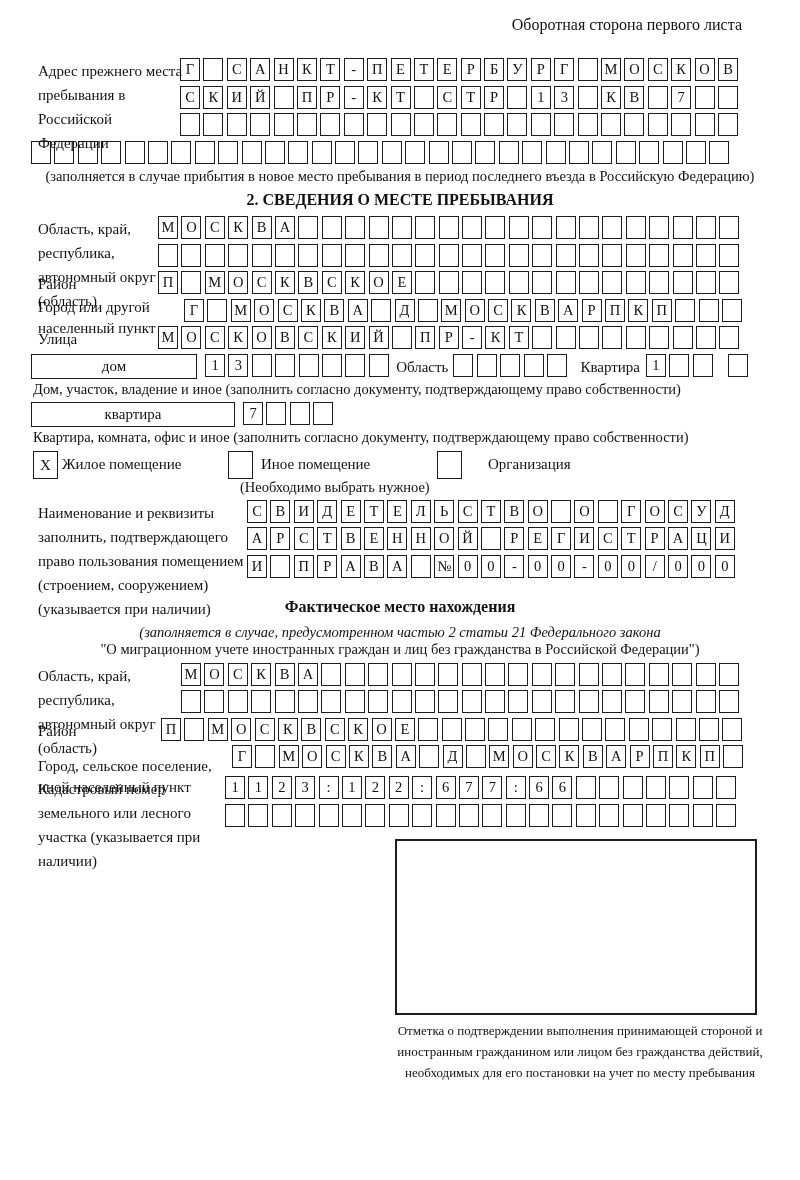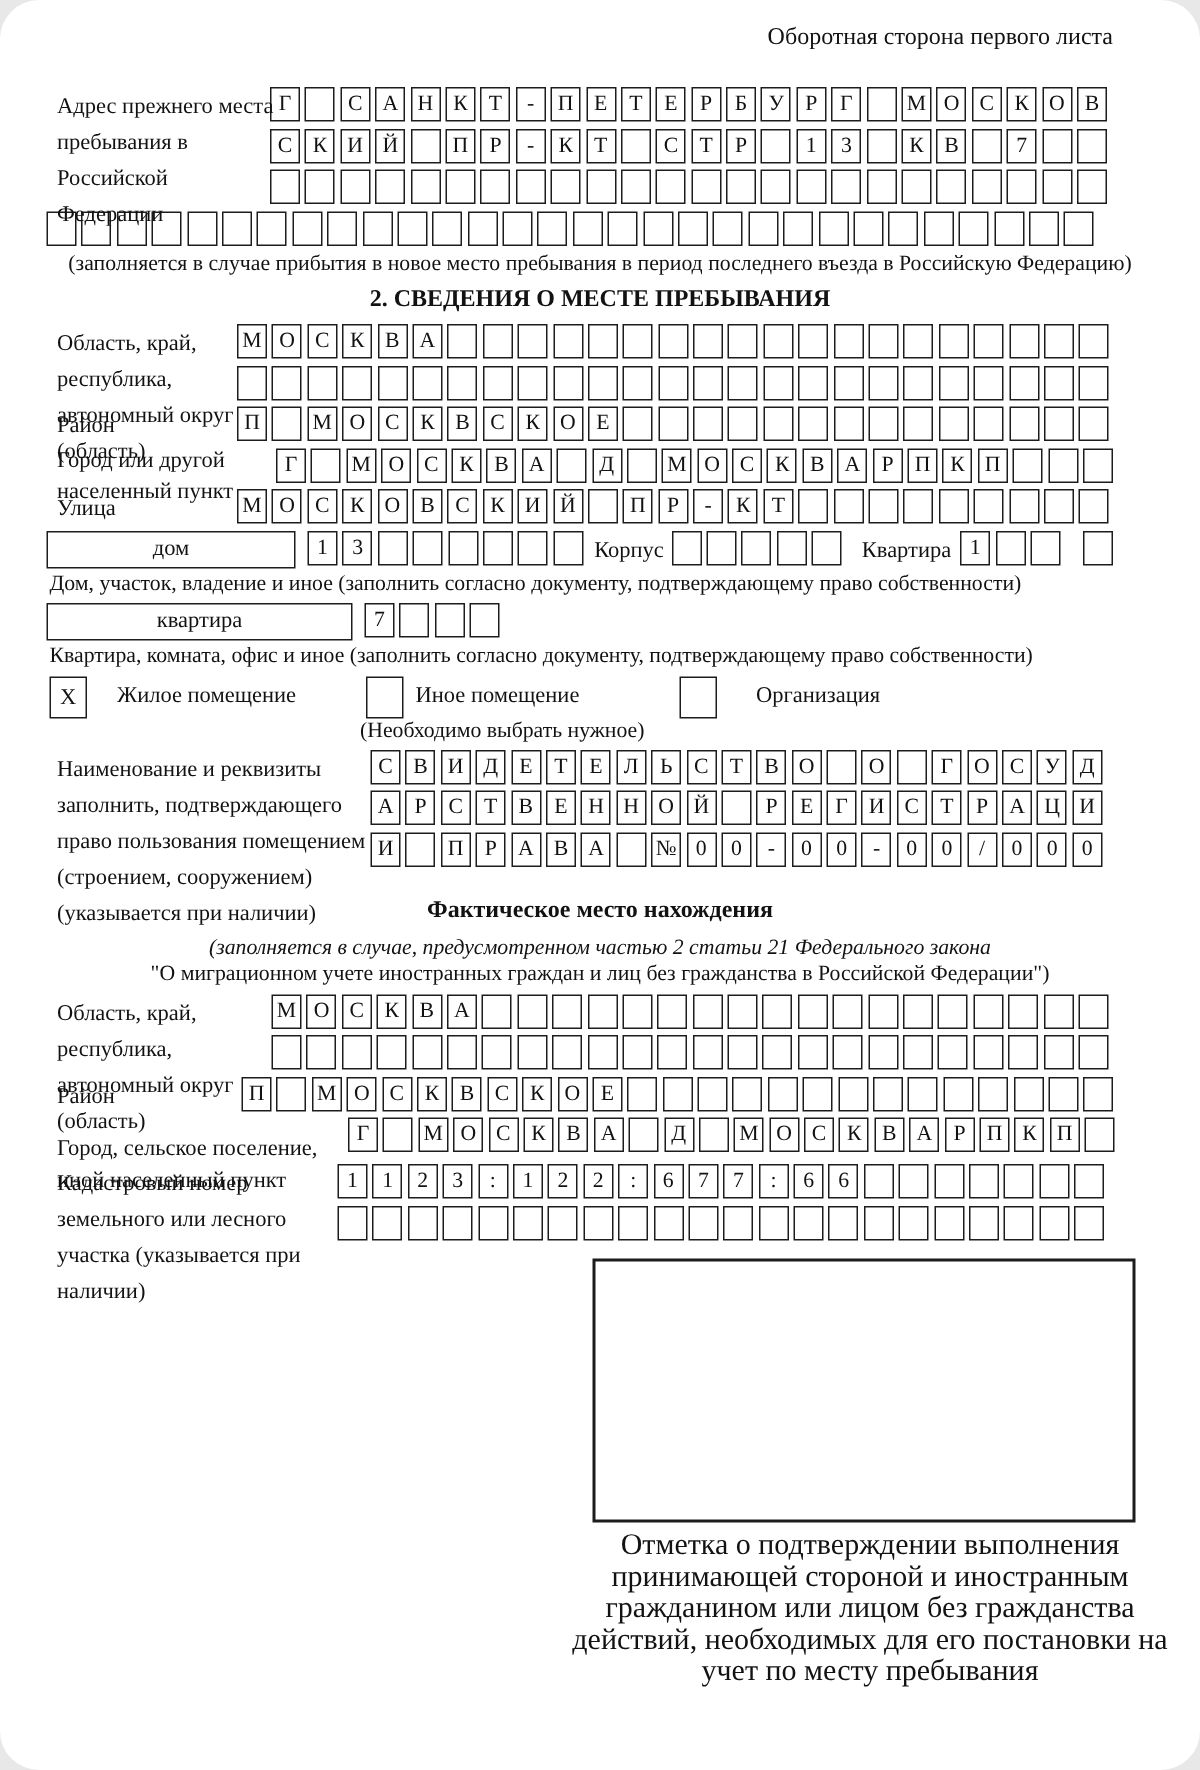--- a/index.html
+++ b/index.html
@@ -1,18 +1,18 @@
 <!DOCTYPE html>
 <html><head>
 <meta charset="utf-8">
 <style>
   html,body{margin:0;padding:0;background:#e8e8e8;}
   .sheet{width:800px;height:1180px;margin:0 auto;background:#ffffff;position:relative;
          font-family:"Liberation Serif","DejaVu Serif",serif;color:#121212;overflow:hidden;
-         box-sizing:border-box;padding-top:16px;border-radius:26px;}
+         box-sizing:border-box;padding-top:16px;}
   .header-note{font-size:16px;text-align:right;padding-right:58px;}
   .cells{display:flex;}
   .cell{flex:none;width:18px;height:21px;border:1.5px solid #1c1c1c;margin-right:3.4px;
         text-align:center;font-size:14.5px;line-height:21px;background:#fff;}
   .box-row{margin-bottom:4.5px;}
   .grp{position:relative;}
   .grp-label{position:absolute;left:38px;top:1px;font-size:15px;line-height:24px;}
   .lbl2{line-height:21px;}
   .caption{font-size:14.5px;}
   .caption-center{font-size:14.5px;text-align:center;}
@@ -304,21 +304,21 @@
     <div class="cells" style="margin-left:8px;">
         <span class="cell">1</span>
         <span class="cell">3</span>
         <span class="cell"></span>
         <span class="cell"></span>
         <span class="cell"></span>
         <span class="cell"></span>
         <span class="cell"></span>
         <span class="cell"></span>
       </div>
-    <div class="inline-lbl" style="margin-left:4px;">Корпус</div>
+    <div class="inline-lbl" style="margin-left:4px;">Область</div>
     <div class="cells" style="margin-left:5px;">
         <span class="cell"></span>
         <span class="cell"></span>
         <span class="cell"></span>
         <span class="cell"></span>
         <span class="cell"></span>
       </div>
     <div class="inline-lbl" style="margin-left:10px;">Квартира</div>
     <div class="cells" style="margin-left:6px;">
         <span class="cell">1</span>
@@ -337,21 +337,21 @@
         <span class="cell">7</span>
         <span class="cell"></span>
         <span class="cell"></span>
         <span class="cell"></span>
       </div>
   </div>
   <div class="caption" style="margin-left:33px;margin-top:2px;">Квартира, комната, офис и иное (заполнить согласно документу, подтверждающему право собственности)</div>
 
   <div class="hrow" style="margin-left:33px;margin-top:5px;">
     <div class="chk">X</div>
-    <div class="inline-lbl" style="margin-left:20px;width:160px;">Жилое помещение</div>
+    <div class="inline-lbl" style="margin-left:4px;width:160px;">Жилое помещение</div>
     <div class="chk" style="margin-left:6px;"></div>
     <div class="inline-lbl" style="margin-left:8px;width:170px;">Иное помещение</div>
     <div class="chk" style="margin-left:6px;"></div>
     <div class="inline-lbl" style="margin-left:26px;">Организация</div>
   </div>
   <div class="caption" style="margin-left:240px;margin-top:0px;">(Необходимо выбрать нужное)</div>
 
   <div class="grp" style="margin-top:4px;">
     <div class="grp-label" style="width:208px;">Наименование и реквизиты заполнить, подтверждающего право пользования помещением (строением, сооружением) (указывается при наличии)</div>
     <div class="cells box-row" style="margin-left:247px;">
@@ -590,15 +590,15 @@
         <span class="cell"></span>
         <span class="cell"></span>
         <span class="cell"></span>
         <span class="cell"></span>
         <span class="cell"></span>
         <span class="cell"></span>
       </div>
   </div>
 
   <div class="stamp-box" style="margin-left:395px;margin-top:12px;width:358px;height:172px;"></div>
-  <div class="caption-center" style="margin-left:370px;margin-top:5px;width:420px;font-size:20px;line-height:21px;">Отметка о подтверждении выполнения принимающей стороной и иностранным гражданином или лицом без гражданства действий, необходимых для его постановки на учет по месту пребывания</div>
+  <div class="caption-center" style="margin-left:370px;margin-top:5px;width:420px;font-size:13px;line-height:21px;">Отметка о подтверждении выполнения принимающей стороной и иностранным гражданином или лицом без гражданства действий, необходимых для его постановки на учет по месту пребывания</div>
 
 </div>
 
 </body></html>

